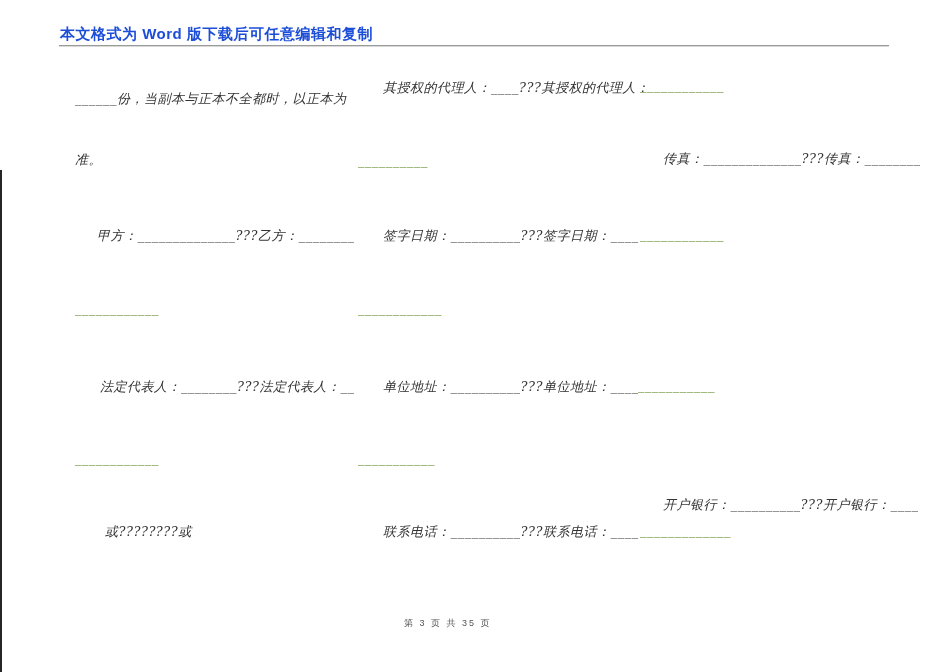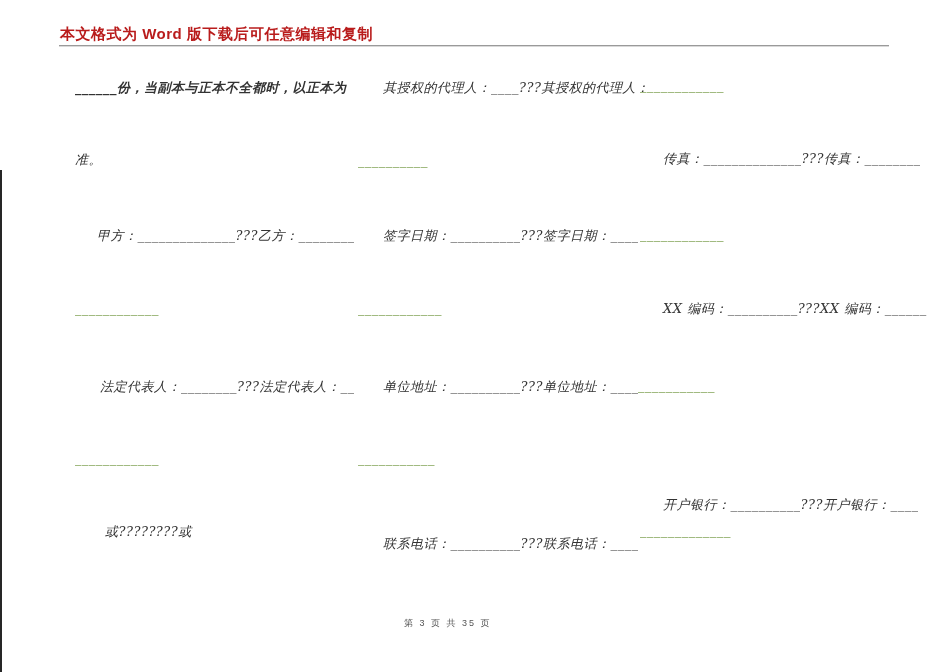--- a/index.html
+++ b/index.html
@@ -12,21 +12,21 @@
     overflow: hidden;
     font-family: "DejaVu Serif", serif;
   }
   .header-notice {
     position: absolute;
     left: 60px;
     top: 25px;
     font-family: "Liberation Sans", sans-serif;
     font-weight: 700;
     font-size: 15px;
-    color: #b91c1c;
+    color: #1d4ed8;
     letter-spacing: 0.5px;
     white-space: nowrap;
   }
   .header-rule {
     position: absolute;
     left: 59px;
     top: 45px;
     width: 830px;
     height: 2px;
     background: #9a9a9a;
@@ -63,43 +63,42 @@
 </style>
 </head>
 <body>
 
 <div class="page">
 
   <div class="header-notice">本文格式为 Word 版下载后可任意编辑和复制</div>
   <div class="header-rule"></div>
   <div class="edge-line"></div>
 
-  <div class="cell" style="left:75px;  top:80px;font-weight:bold;">______份，当副本与正本不全都时，以正本为</div>
+  <div class="cell" style="left:75px;  top:91px;">______份，当副本与正本不全都时，以正本为</div>
   <div class="cell" style="left:383px; top:80px;">其授权的代理人：____???其授权的代理人：</div>
   <div class="cell blank" style="left:640px; top:78px;">____________</div>
 
   <div class="cell" style="left:75px;  top:152px;">准。</div>
   <div class="cell blank" style="left:358px; top:153px;">__________</div>
   <div class="cell" style="left:663px; top:151px;">传真：______________???传真：________</div>
 
   <div class="cell" style="left:97px;  top:228px;">甲方：______________???乙方：________</div>
   <div class="cell" style="left:383px; top:228px;">签字日期：__________???签字日期：____</div>
   <div class="cell blank" style="left:640px; top:227px;">____________</div>
 
   <div class="cell blank" style="left:75px;  top:301px;">____________</div>
   <div class="cell blank" style="left:358px; top:301px;">____________</div>
-  <div class="cell" style="left:663px; top:301px;">XX 编码：__________???XX 编码：______</div>
 
   <div class="cell" style="left:383px; top:379px;">单位地址：__________???单位地址：____</div>
   <div class="cell" style="left:100px; top:379px;">法定代表人：________???法定代表人：__</div>
   <div class="cell blank" style="left:638px; top:378px;">___________</div>
 
   <div class="cell blank" style="left:75px;  top:451px;">____________</div>
   <div class="cell blank" style="left:358px; top:451px;">___________</div>
   <div class="cell" style="left:663px; top:451px;margin-top:46px;">开户银行：__________???开户银行：____</div>
 
   <div class="cell" style="left:105px; top:524px;">或????????或</div>
-  <div class="cell" style="left:383px; top:524px;margin-top:12px;">联系电话：__________???联系电话：____</div>
+  <div class="cell" style="left:383px; top:524px;">联系电话：__________???联系电话：____</div>
   <div class="cell blank" style="left:640px; top:523px;">_____________</div>
 
   <div class="footer">第 3 页 共 35 页</div>
 
 </div>
 
 </body></html>

